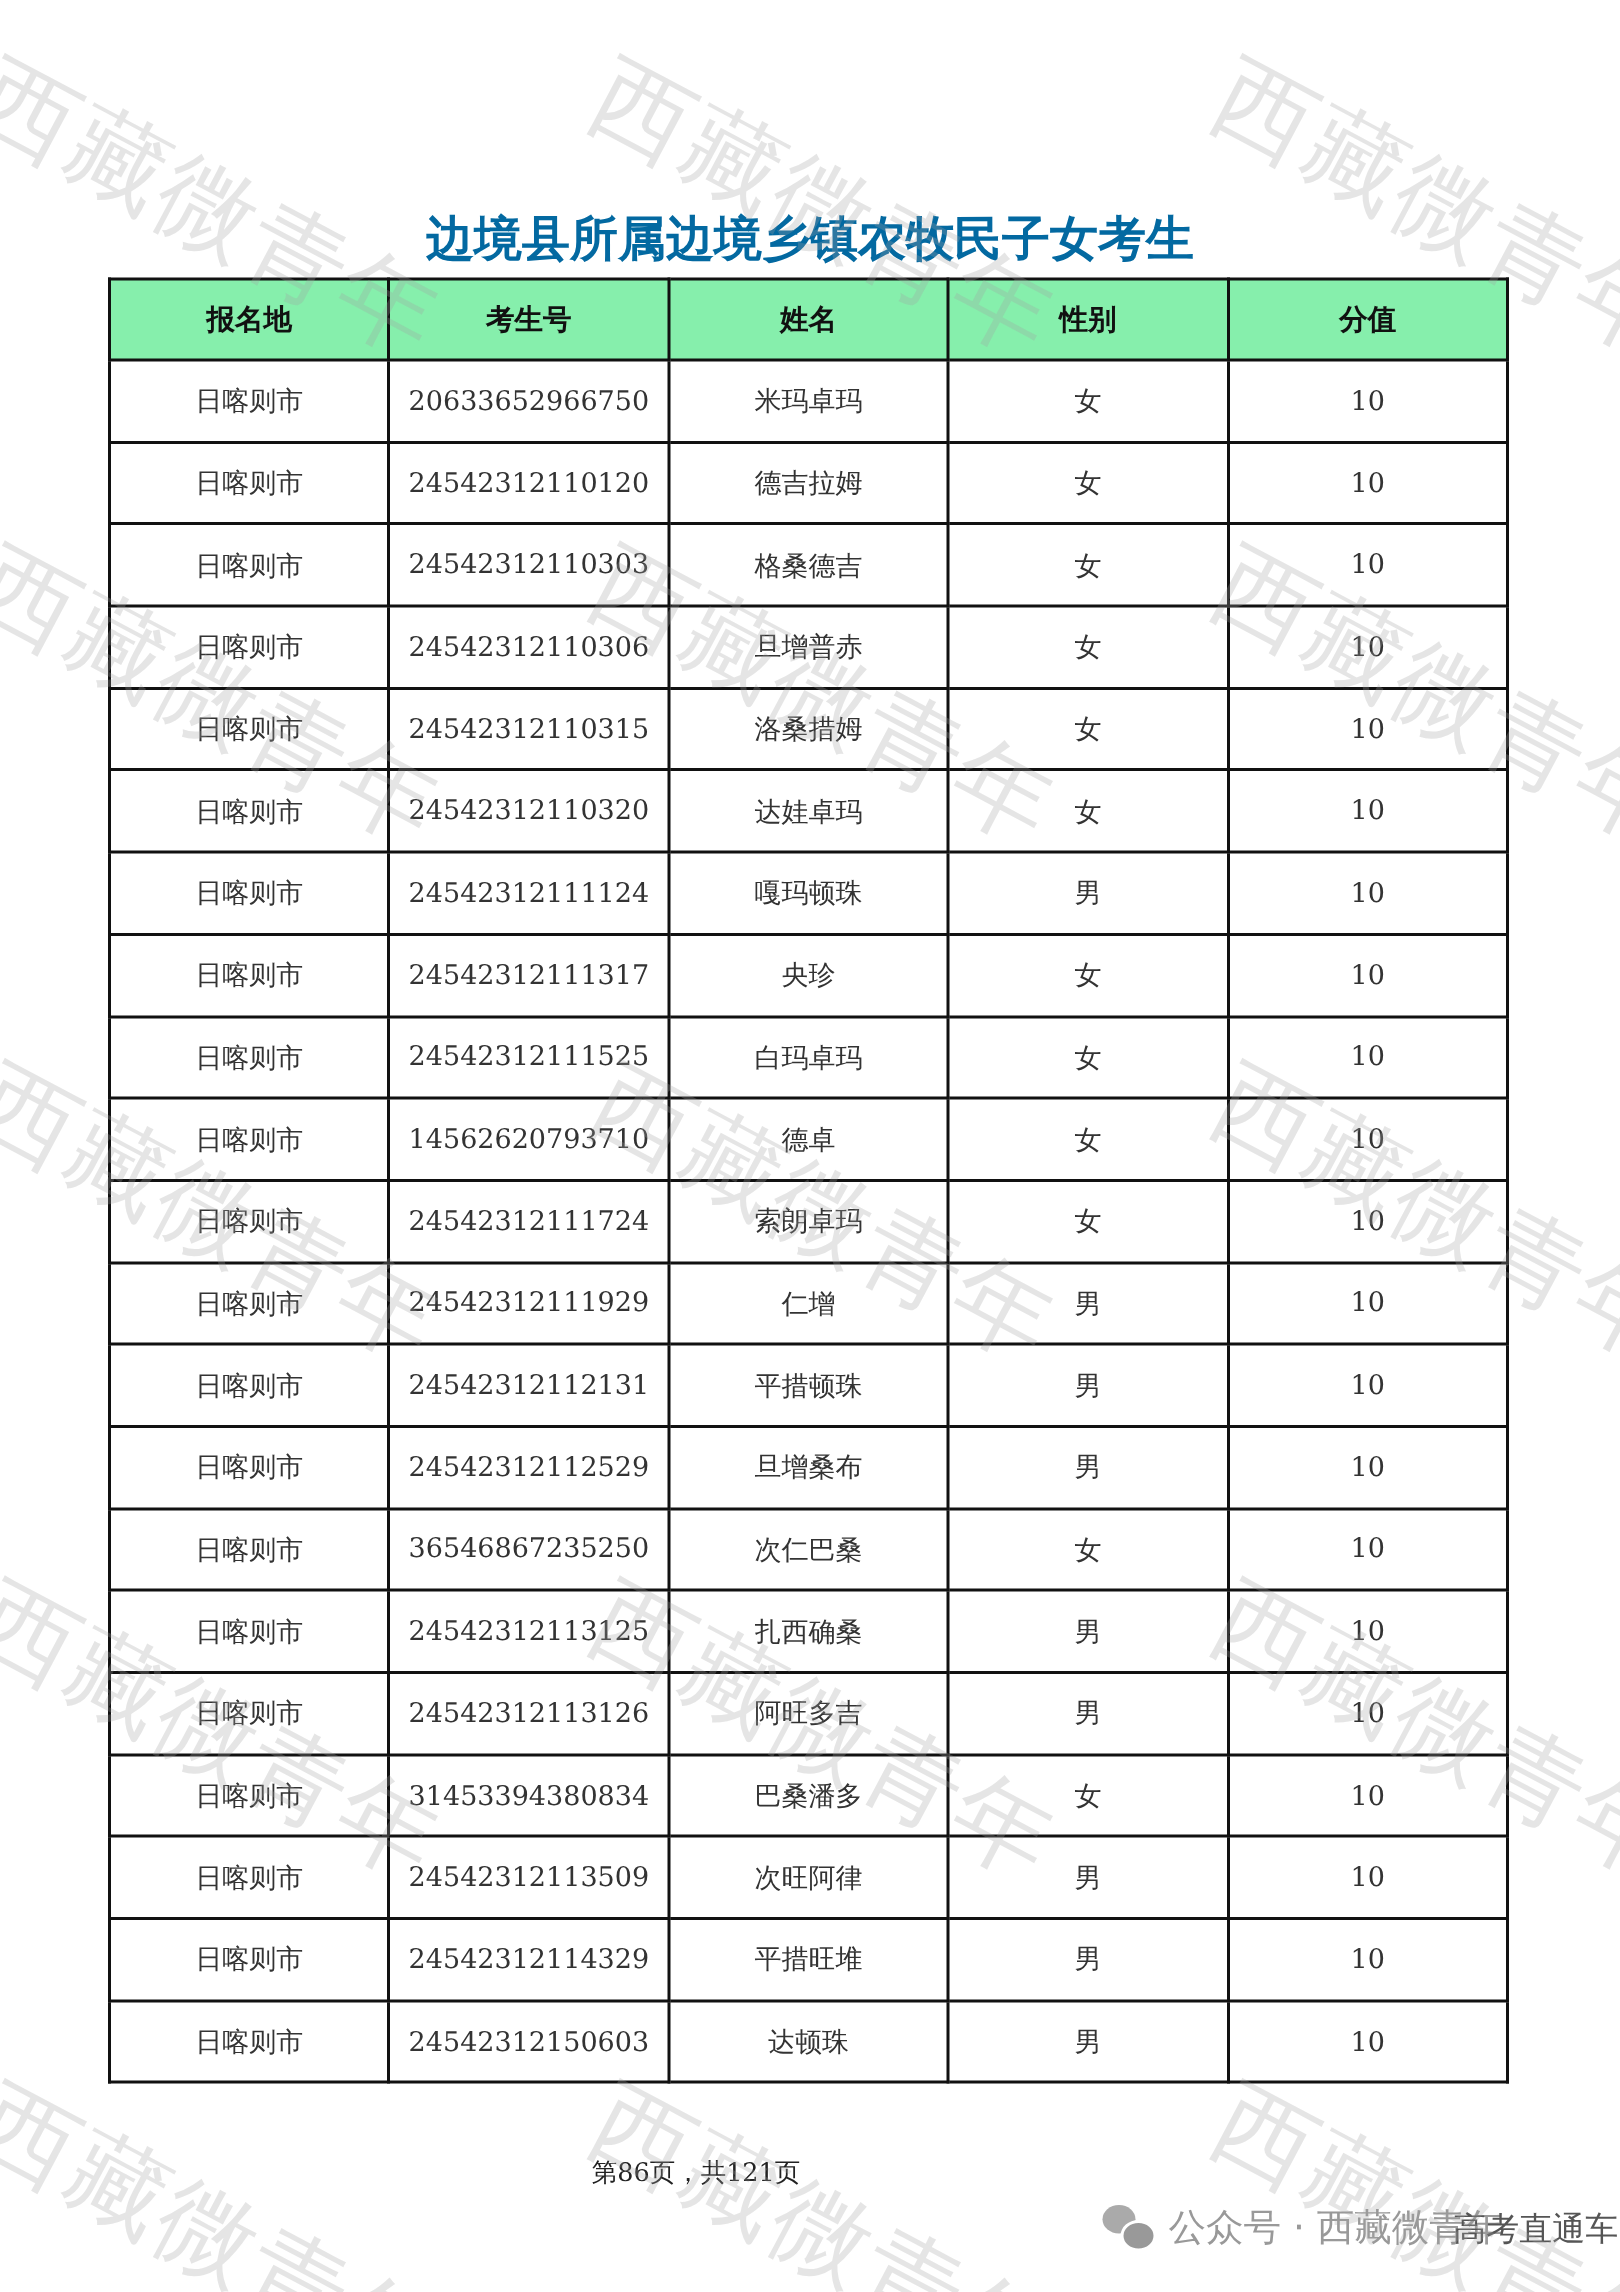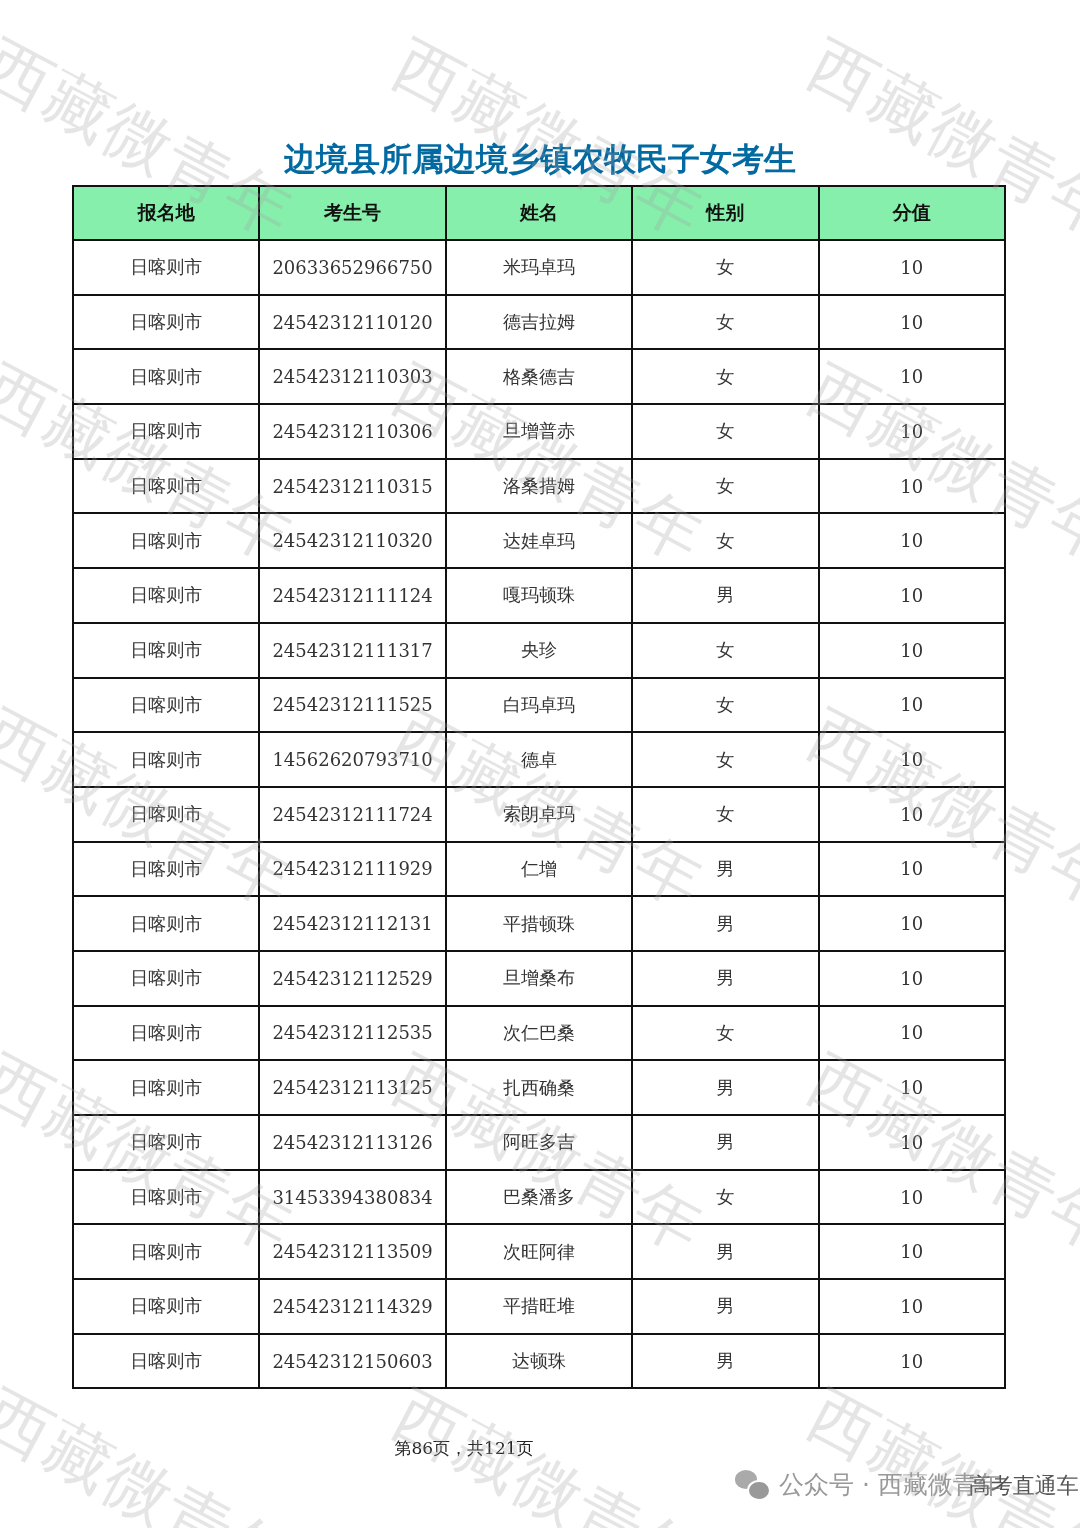--- a/index.html
+++ b/index.html
@@ -155,21 +155,21 @@
       </tr>
       <tr>
         <td>日喀则市</td>
         <td>24542312112529</td>
         <td>旦增桑布</td>
         <td>男</td>
         <td>10</td>
       </tr>
       <tr>
         <td>日喀则市</td>
-        <td>24542312112535</td>
+        <td>36546867235250</td>
         <td>次仁巴桑</td>
         <td>女</td>
         <td>10</td>
       </tr>
       <tr>
         <td>日喀则市</td>
         <td>24542312113125</td>
         <td>扎西确桑</td>
         <td>男</td>
         <td>10</td>

